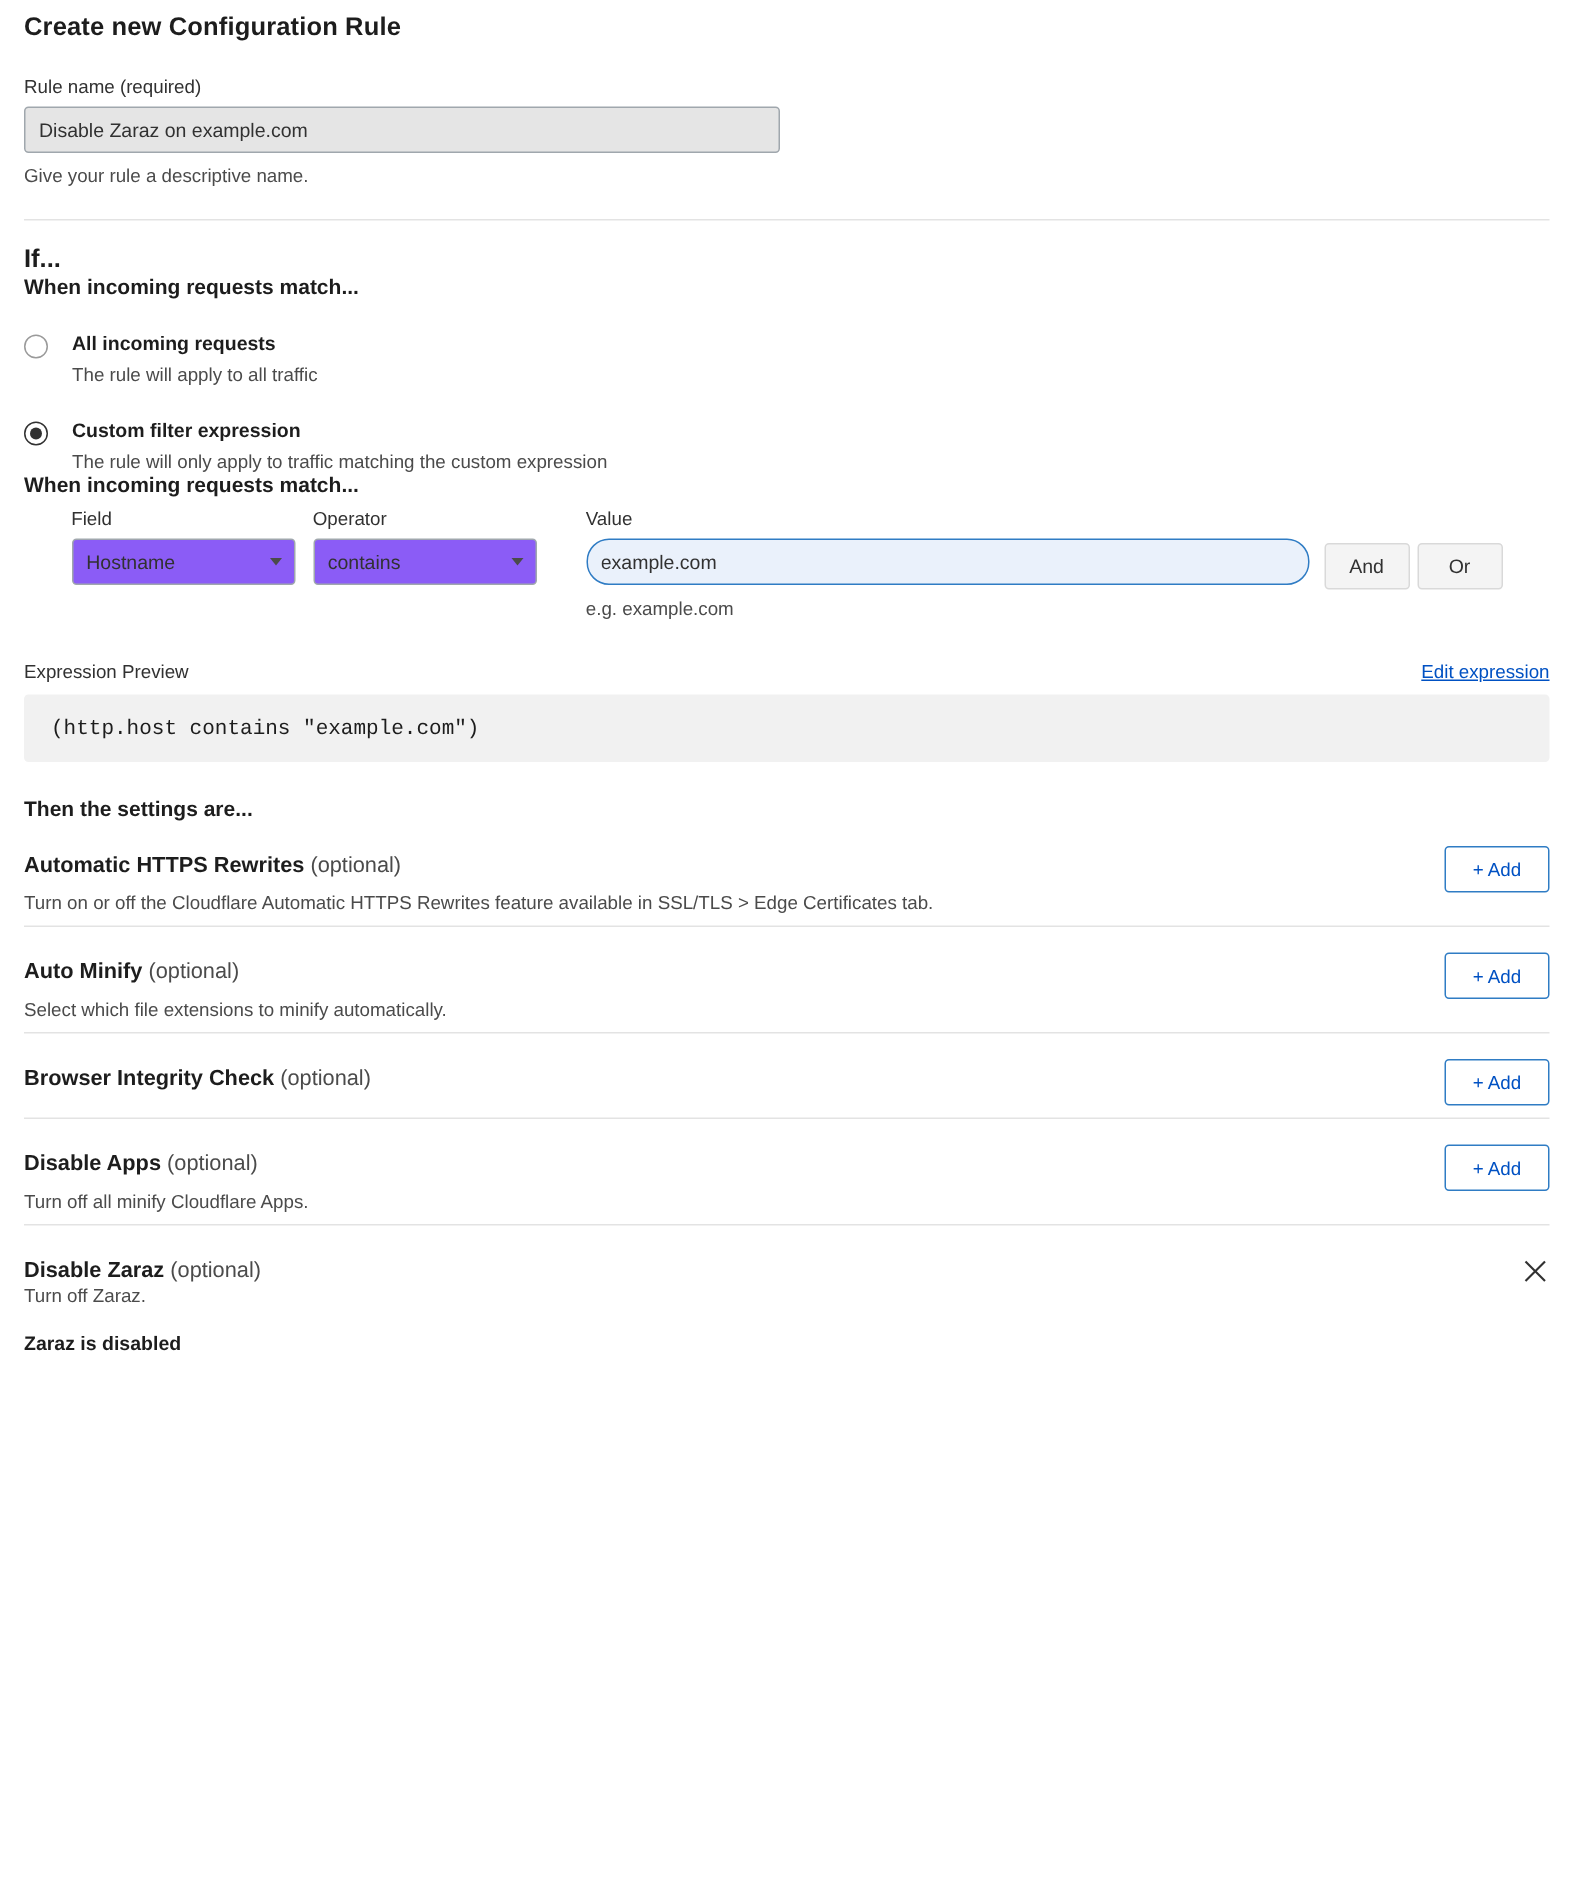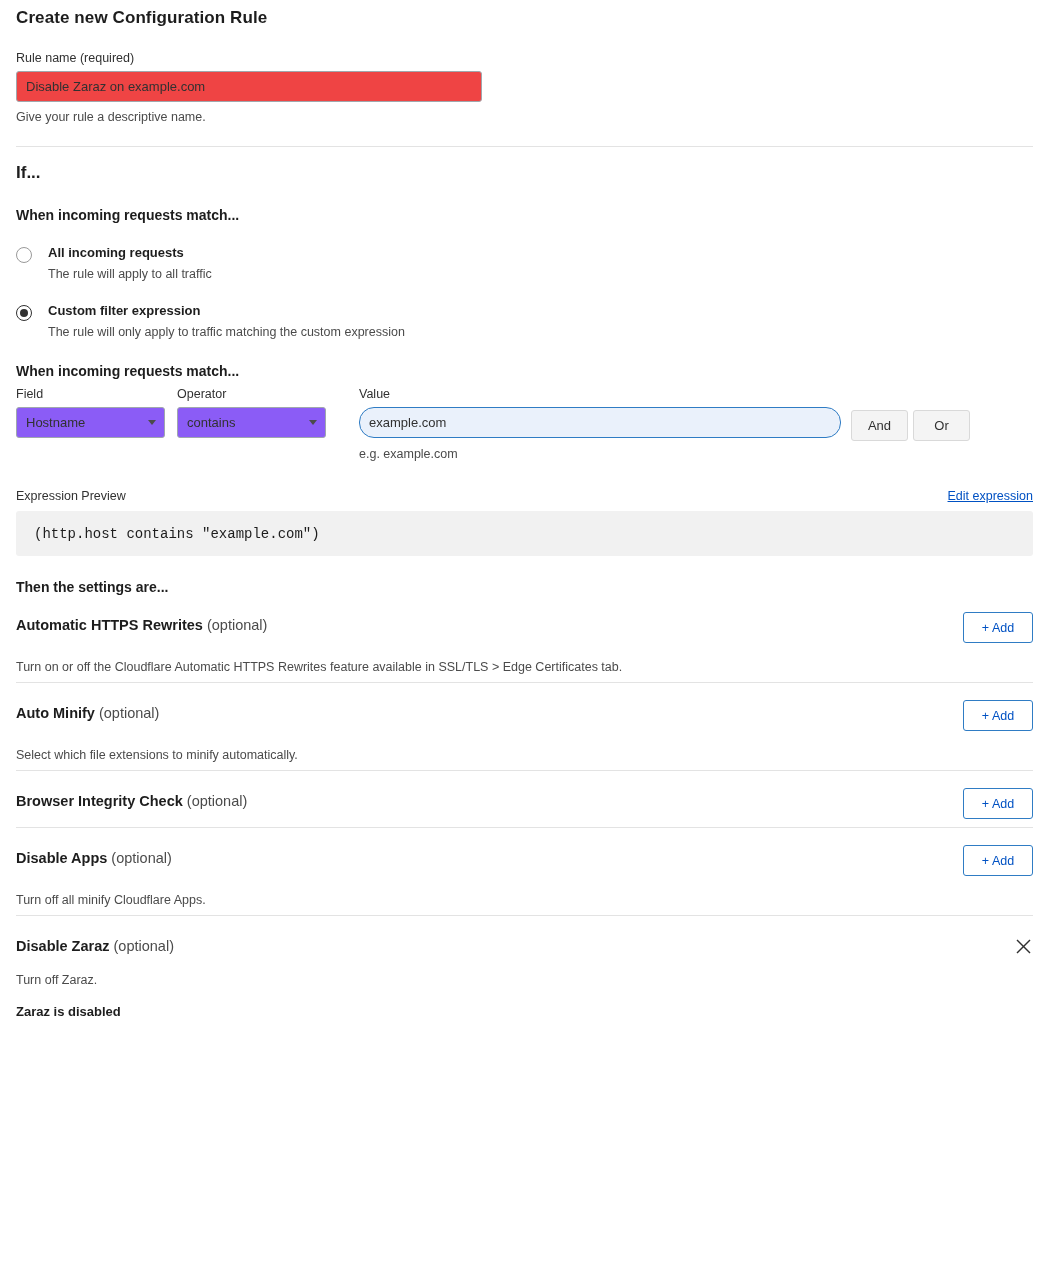--- a/index.html
+++ b/index.html
@@ -26,29 +26,29 @@
     margin: 8px 0 0 0;
     letter-spacing: 0.1px;
   }
   .field-label {
     font-size: 12.5px;
     color: #313131;
     margin-top: 23px;
     margin-bottom: 6px;
   }
   .rule-name-input {
-    width: 466px;
+    width: 504px;
     height: 31px;
     border: 1px solid #a0a7ad;
     border-radius: 3px;
     padding: 0 9px;
     font-size: 13px;
     font-family: "Liberation Sans", sans-serif;
     color: #313131;
-    background: #ef4444;
+    background: #e5e5e5;
     outline: none;
   }
   .help-text {
     font-size: 12.5px;
     color: #4b4b4b;
     margin-top: 8px;
   }
   .divider {
     border: none;
     border-top: 1px solid #e3e3e3;
@@ -59,21 +59,20 @@
   .section-title {
     font-size: 17px;
     font-weight: bold;
     color: #1d1d1d;
     margin-top: 16px;
   }
   .subsection-title {
     font-size: 14px;
     font-weight: bold;
     color: #1d1d1d;
-    margin-top: 24px;
   }
   .radio-row {
     display: flex;
     align-items: flex-start;
     margin-top: 22px;
   }
   .radio-outer {
     width: 16px;
     height: 16px;
     border-radius: 50%;
@@ -107,20 +106,21 @@
   }
   .radio-desc {
     font-size: 12.5px;
     color: #4b4b4b;
     margin-top: 6px;
   }
   .filter-row {
     display: flex;
     align-items: flex-start;
     margin-top: 8px;
+    justify-content: center;
   }
   .col-label {
     font-size: 12.5px;
     color: #313131;
     margin-bottom: 6px;
   }
   .select-wrap {
     position: relative;
   }
   .select-box {
@@ -225,21 +225,20 @@
     font-weight: bold;
     color: #1d1d1d;
   }
   .setting-name .optional {
     font-weight: normal;
     color: #4b4b4b;
   }
   .setting-desc {
     font-size: 12.5px;
     color: #4b4b4b;
-    margin-top: 17px;
   }
   .add-btn {
     min-width: 70px;
     height: 31px;
     border: 1px solid #2f7cc4;
     border-radius: 3px;
     background: #fff;
     color: #0051c3;
     font-size: 12.5px;
     font-family: "Liberation Sans", sans-serif;

